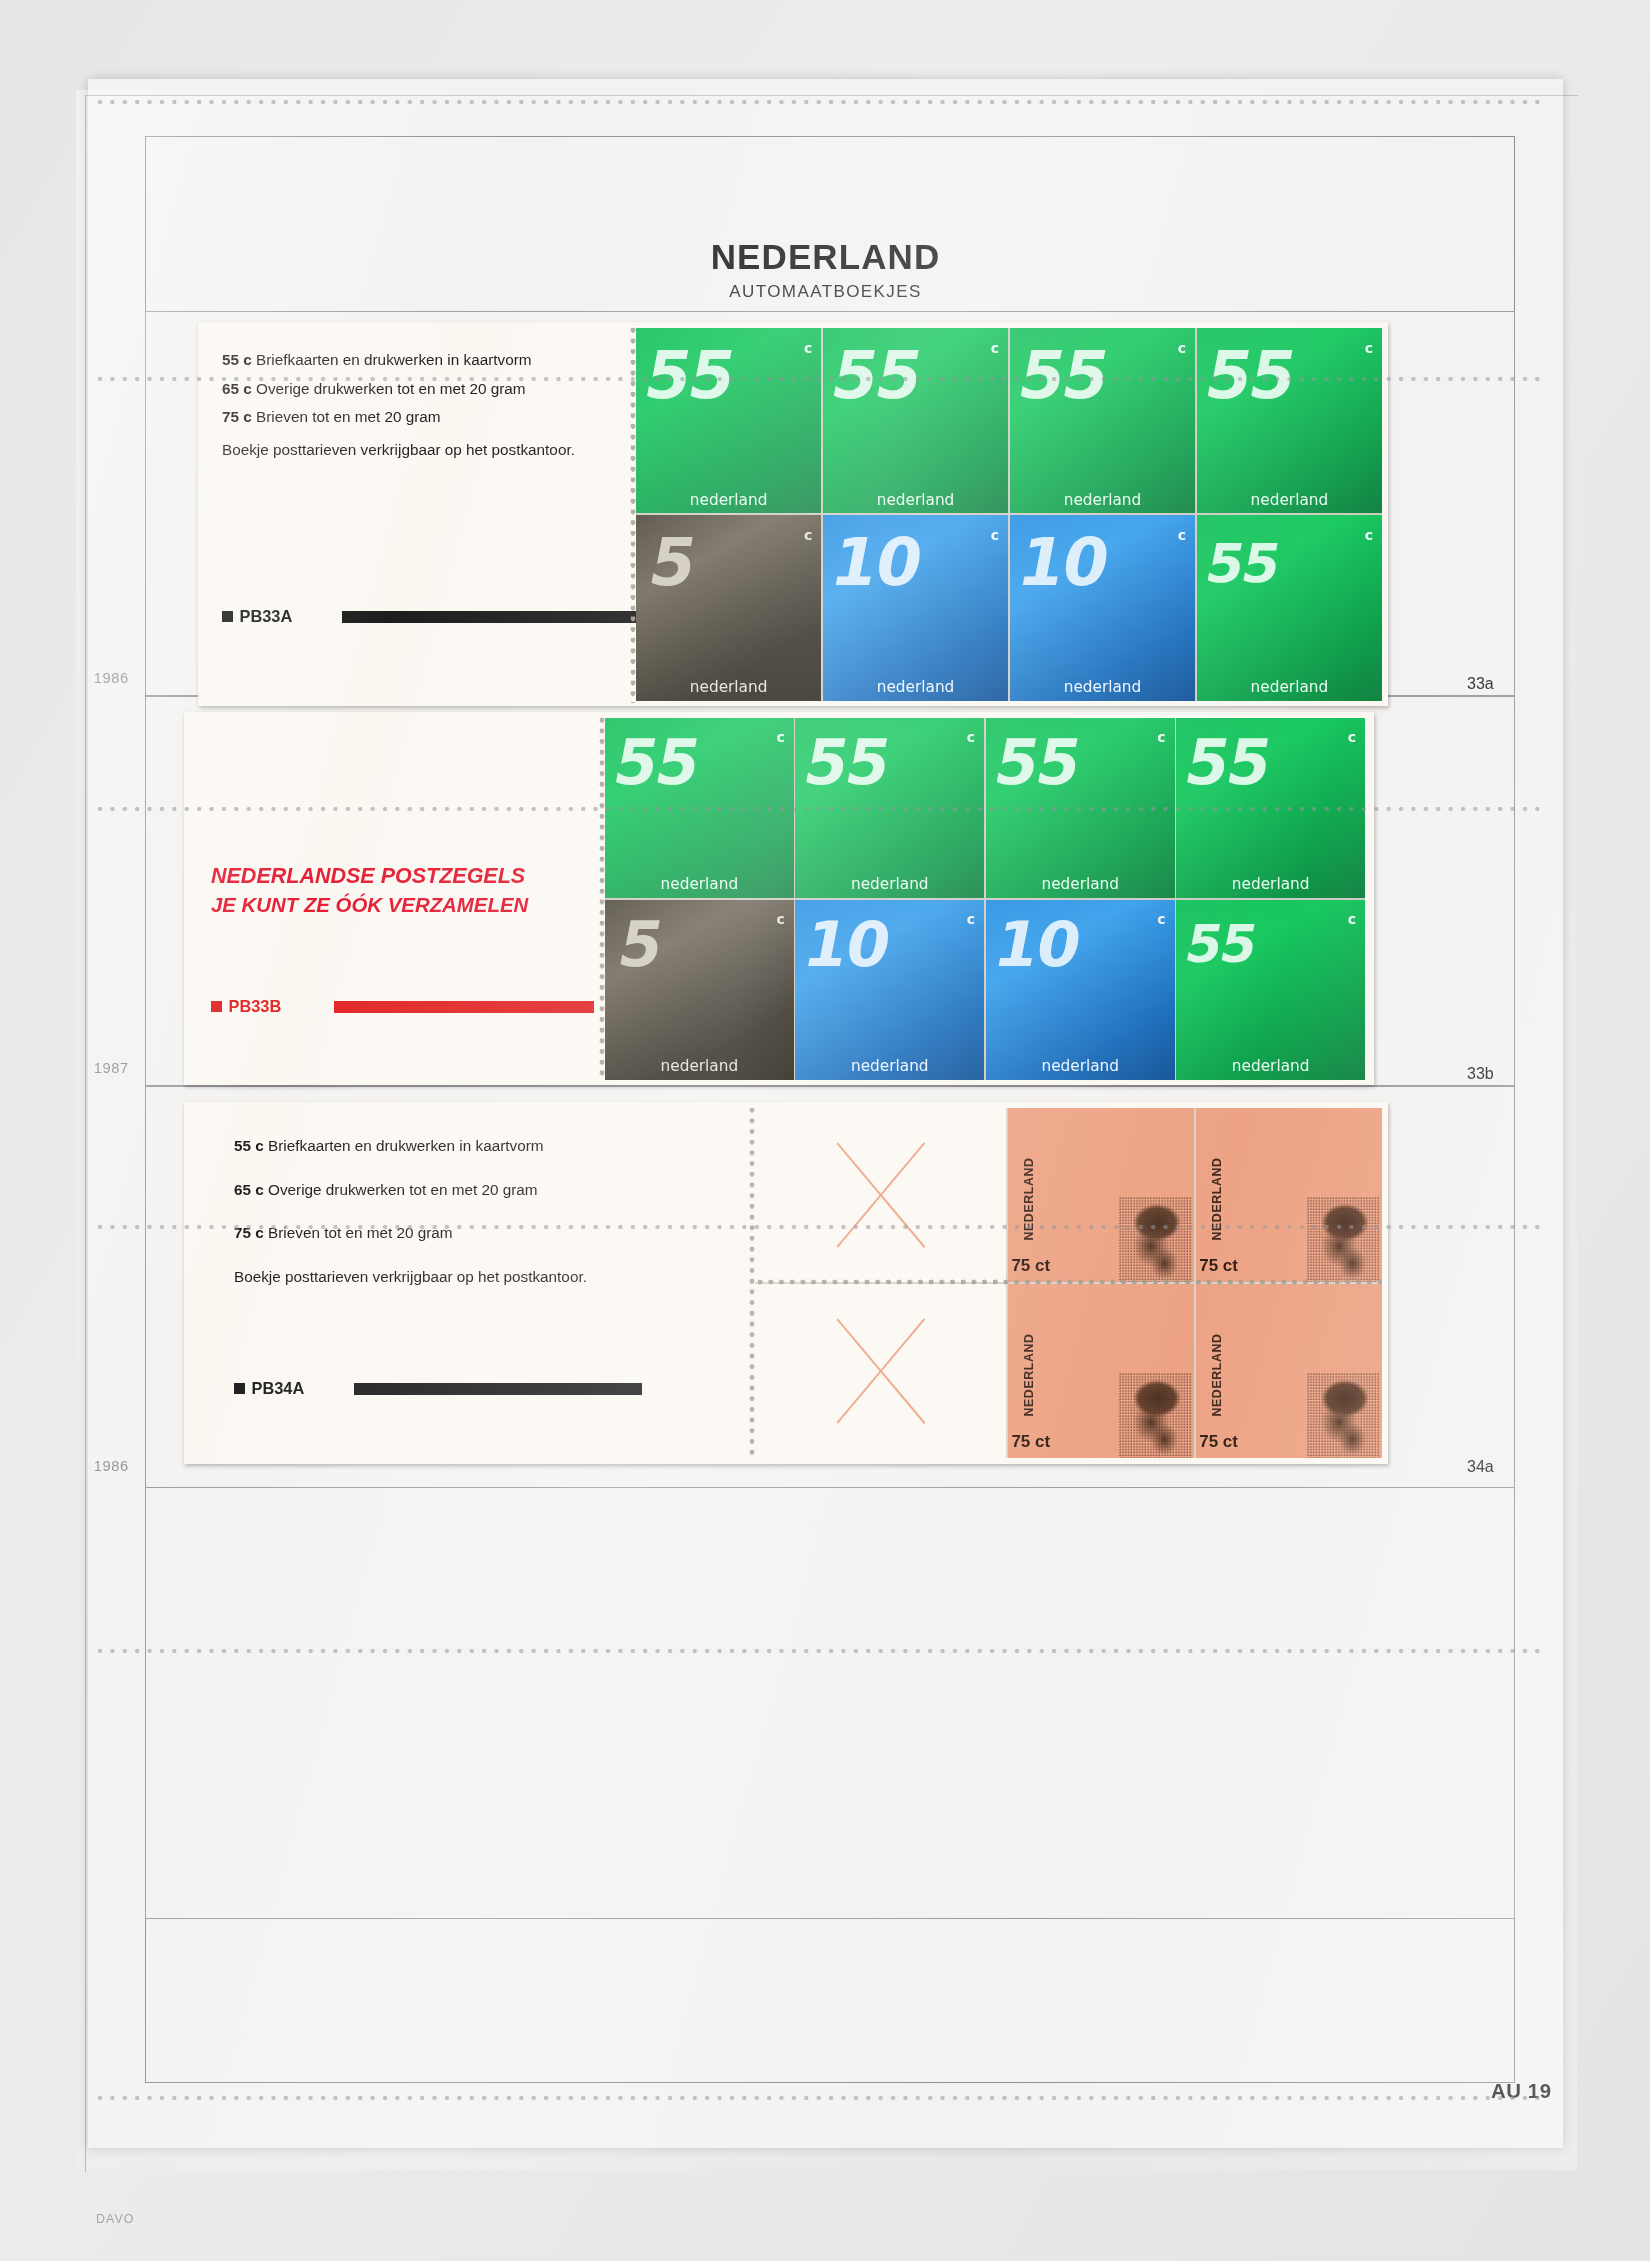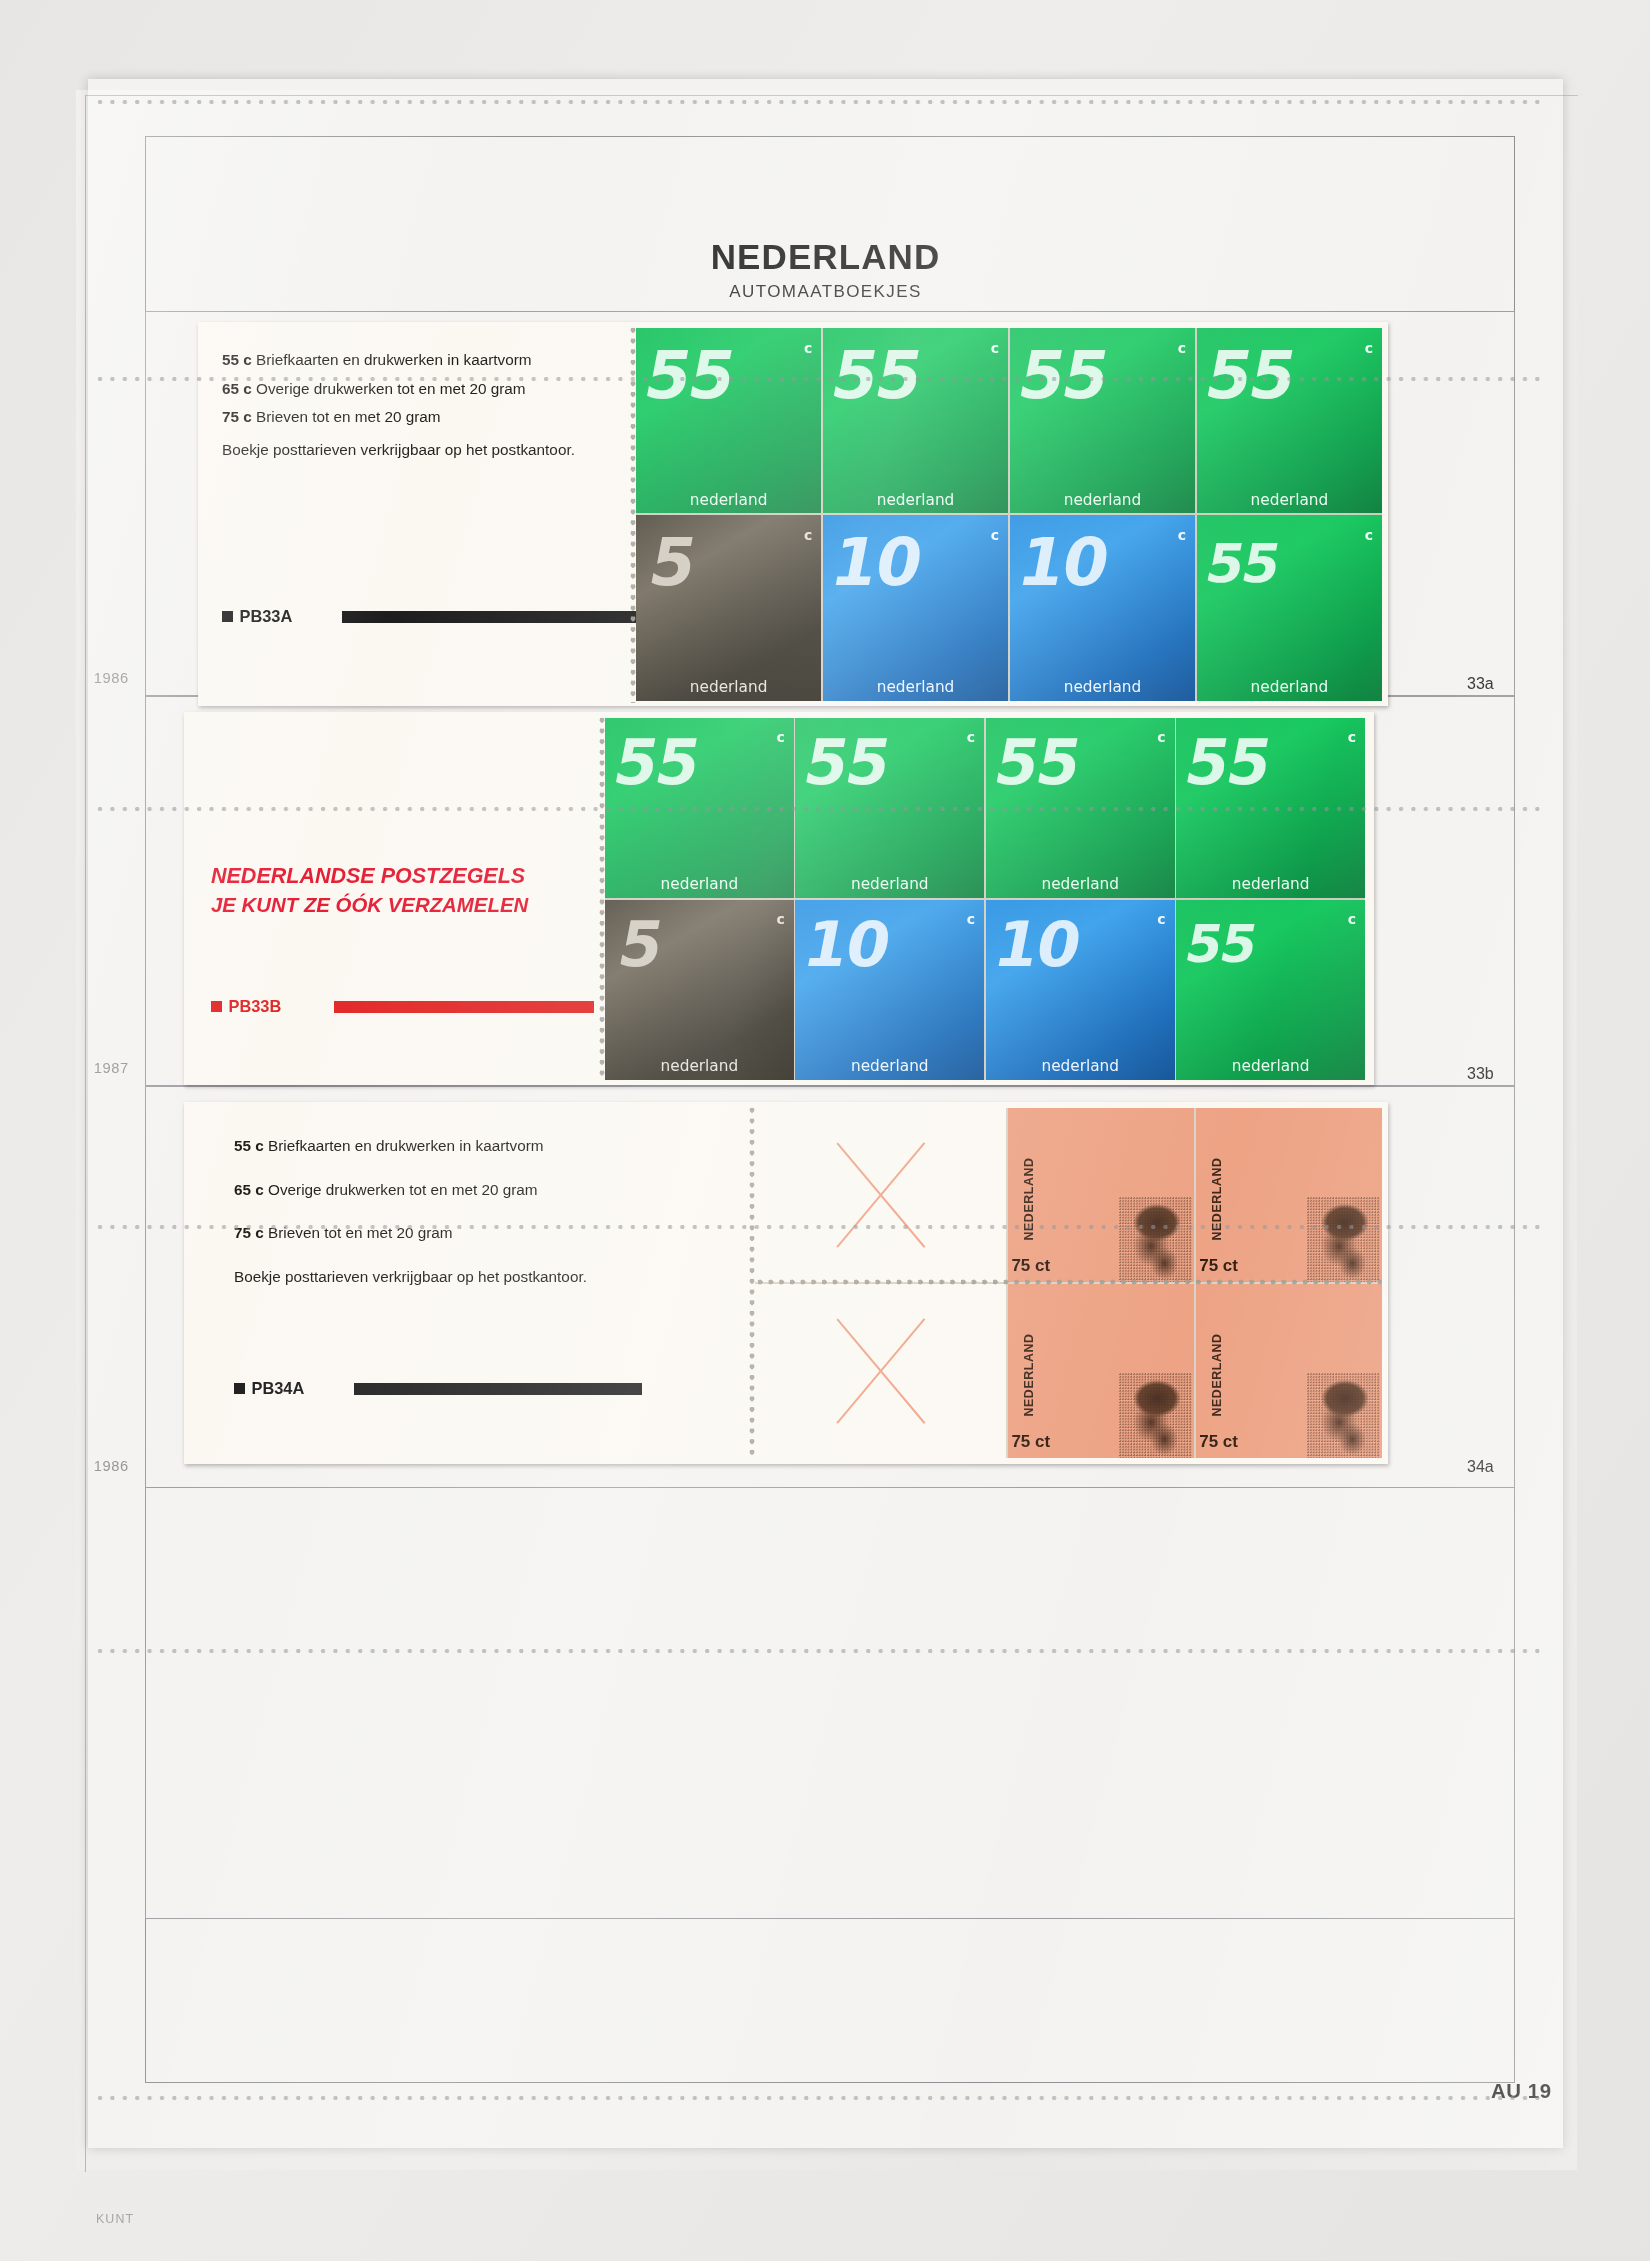--- a/index.html
+++ b/index.html
@@ -568,14 +568,14 @@
 <div class="perf-strip" style="top:96px;"></div>
 <div class="perf-strip" style="top:373px;"></div>
 <div class="perf-strip" style="top:803px;"></div>
 <div class="perf-strip" style="top:1221px;"></div>
 <div class="perf-strip" style="top:1645px;"></div>
 <div class="perf-strip" style="top:2092px;"></div>
 
 <div class="protector"></div>
 <div class="protector-edge"></div>
 
-<div class="davo-label">KUNT</div>
+<div class="davo-label">DAVO</div>
 
 
 </body></html>

